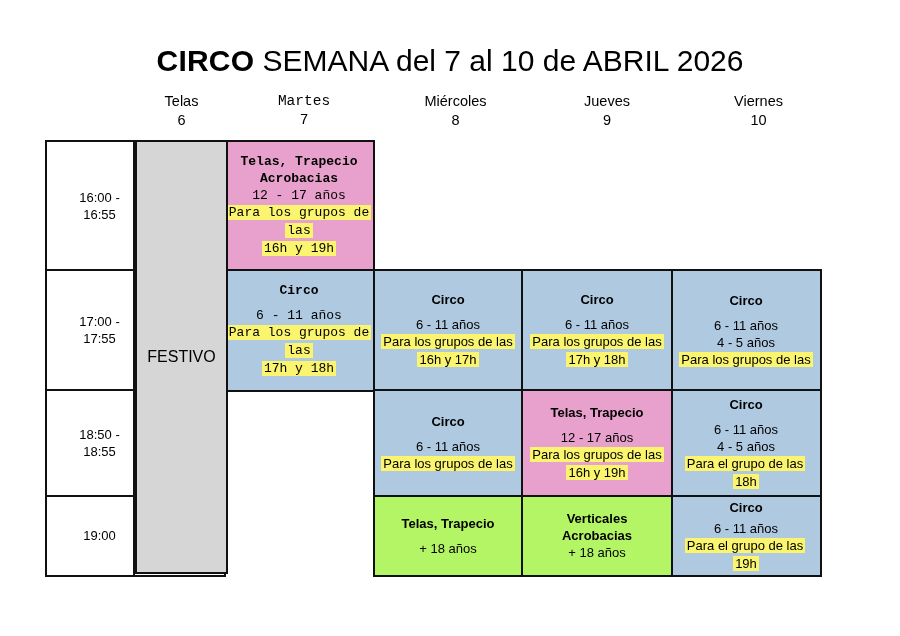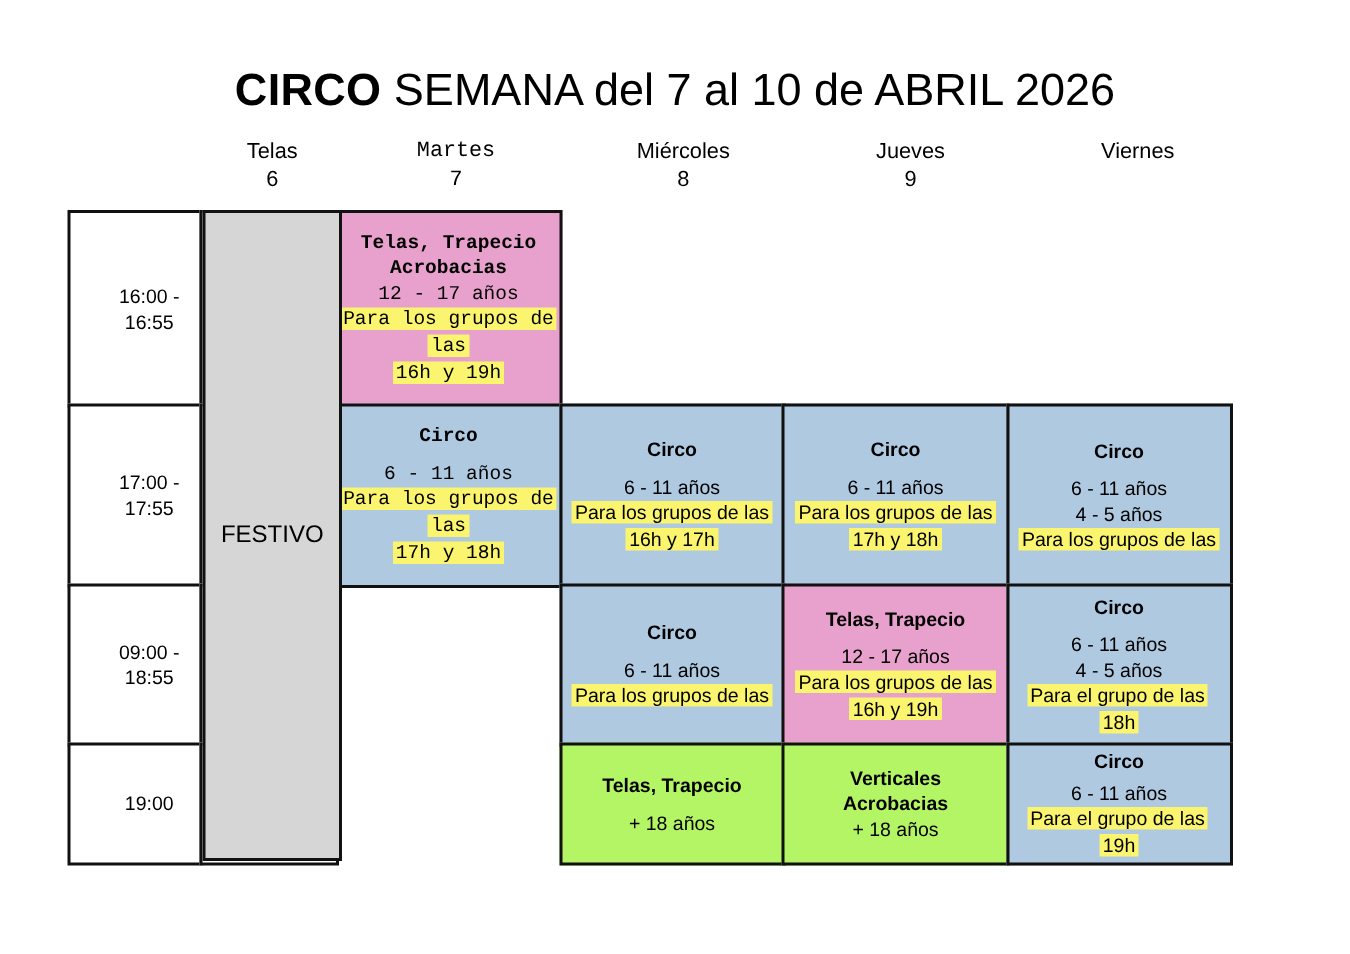--- a/index.html
+++ b/index.html
@@ -165,20 +165,21 @@
   <div class="day-head c-mie">
     <span class="dname">Miércoles</span>
     <span class="dnum">8</span>
   </div>
   <div class="day-head c-jue">
     <span class="dname">Jueves</span>
     <span class="dnum">9</span>
   </div>
   <div class="day-head c-vie">
     <span class="dname">Viernes</span>
+    <span class="dnum">10</span>
   </div>
 </div>
 
 <div class="grid">
 
   <div class="row row-1">
     <div class="cell c-time bg-white">
       <span class="time-label">16:00 - 16:55</span>
     </div>
     <div class="cell c-day bg-white"></div>
@@ -234,21 +235,21 @@
       <span class="age">6 - 11 años</span>
       <span class="age">4 - 5 años</span>
       <span class="hl-wrap">
         <span class="hl-line"><span class="hl">Para los grupos de las</span></span>
       </span>
     </div>
   </div>
 
   <div class="row row-3">
     <div class="cell c-time bg-white">
-      <span class="time-label">09:00 - 18:55</span>
+      <span class="time-label">18:50 - 18:55</span>
     </div>
     <div class="cell c-day bg-white"></div>
     <div class="cell c-mar empty"></div>
     <div class="cell c-mie bg-blue">
       <span class="act-title">Circo</span>
       <span class="gap"></span>
       <span class="age">6 - 11 años</span>
       <span class="hl-wrap">
         <span class="hl-line"><span class="hl">Para los grupos de las</span></span>
       </span>

